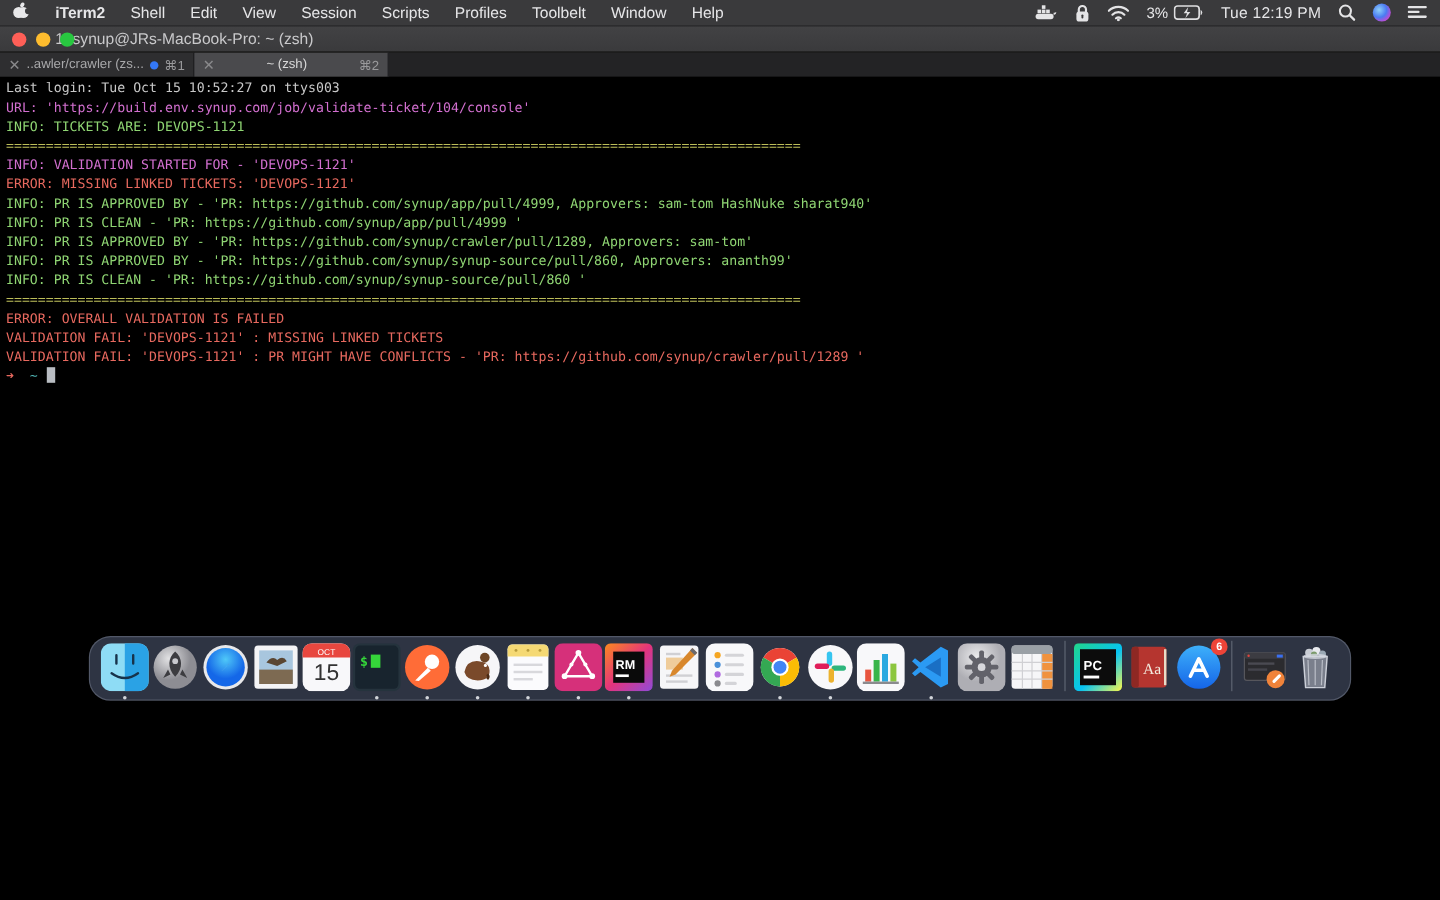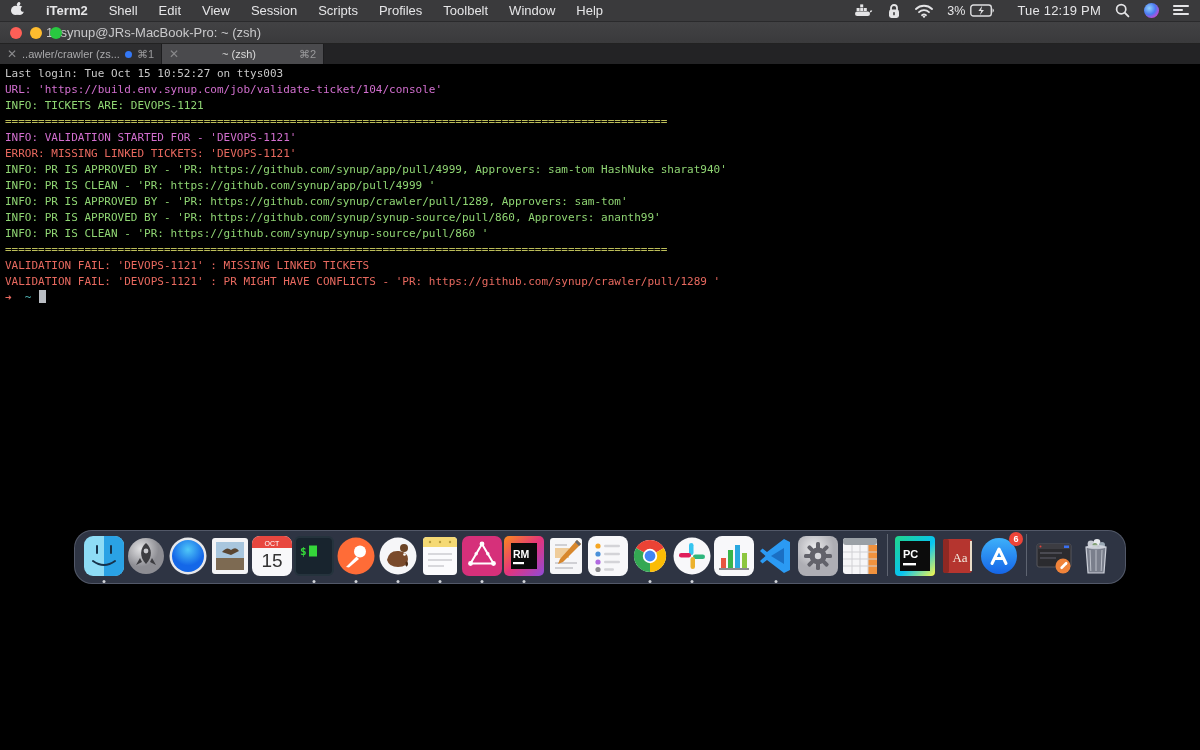--- a/index.html
+++ b/index.html
@@ -8,21 +8,21 @@
 
   
   .menubar { position:absolute; top:0; left:0; width:1200px; height:22px; background:#3a3a3c;
              display:flex; align-items:center; padding:0 10px; color:#e6e6e8; font-size:13px; border-bottom:1px solid #2a2a2c;}
   .menubar .left { display:flex; align-items:center; gap:21px; }
   .menubar .menu-item { cursor:default; white-space:nowrap; }
   .menubar .bold { font-weight:bold; }
   .menubar .right { margin-left:auto; display:flex; align-items:center; gap:14px; }
   .statusicon { display:flex; align-items:center; gap:4px; color:#e6e6e8; }
   .batt-wrap { display:flex; align-items:center; gap:5px; font-size:12.5px; }
-  .clock { font-size:13px; letter-spacing:.2px;margin-left:8px; }
+  .clock { font-size:13px; letter-spacing:.2px; }
   .siri-circle { width:15px; height:15px; border-radius:50%;
       background: radial-gradient(circle at 35% 35%, #8fd0f8 0%, #4a7bf2 45%, #b44fd8 72%, #e86aa6 100%); }
 
   
   .titlebar { position:absolute; top:22px; left:0; width:1200px; height:22px;
               background:linear-gradient(#424244,#3a3a3c); display:flex; align-items:center; border-bottom:1px solid #222; }
   .lights { display:flex; gap:8px; padding-left:10px; position:absolute; }
   .light { width:12px; height:12px; border-radius:50%; }
   .light.red { background:#ff5f57; } .light.yellow { background:#febc2e; } .light.green { background:#28c840; }
   .win-title { width:100%; text-align:left; font-size:13px; color:#c9c9cb;padding-left:46px; }
@@ -165,20 +165,21 @@
       <div class="term-line"><span class="c-green">INFO: TICKETS ARE: DEVOPS-1121</span></div>
       <div class="term-line"><span class="c-yellow">====================================================================================================</span></div>
       <div class="term-line"><span class="c-magenta">INFO: VALIDATION STARTED FOR - 'DEVOPS-1121'</span></div>
       <div class="term-line"><span class="c-red">ERROR: MISSING LINKED TICKETS: 'DEVOPS-1121'</span></div>
       <div class="term-line"><span class="c-green">INFO: PR IS APPROVED BY - 'PR: https://github.com/synup/app/pull/4999, Approvers: sam-tom HashNuke sharat940'</span></div>
       <div class="term-line"><span class="c-green">INFO: PR IS CLEAN - 'PR: https://github.com/synup/app/pull/4999 '</span></div>
       <div class="term-line"><span class="c-green">INFO: PR IS APPROVED BY - 'PR: https://github.com/synup/crawler/pull/1289, Approvers: sam-tom'</span></div>
       <div class="term-line"><span class="c-green">INFO: PR IS APPROVED BY - 'PR: https://github.com/synup/synup-source/pull/860, Approvers: ananth99'</span></div>
       <div class="term-line"><span class="c-green">INFO: PR IS CLEAN - 'PR: https://github.com/synup/synup-source/pull/860 '</span></div>
       <div class="term-line"><span class="c-yellow">====================================================================================================</span></div>
+      <div class="term-line"><span class="c-red">ERROR: OVERALL VALIDATION IS FAILED</span></div>
       <div class="term-line"><span class="c-red">VALIDATION FAIL: 'DEVOPS-1121' : MISSING LINKED TICKETS</span></div>
       <div class="term-line"><span class="c-red">VALIDATION FAIL: 'DEVOPS-1121' : PR MIGHT HAVE CONFLICTS - 'PR: https://github.com/synup/crawler/pull/1289 '</span></div>
       <div class="term-line"><span class="c-red">➜</span><span class="c-cyan">  ~ </span><span class="cursor"></span></div>
     </div>
 
   <div class="dock">
 
     <div class="dock-item">
       <svg width="40" height="40" viewBox="0 0 40 40">
         <rect width="40" height="40" rx="9" fill="#8edcf5"></rect>

